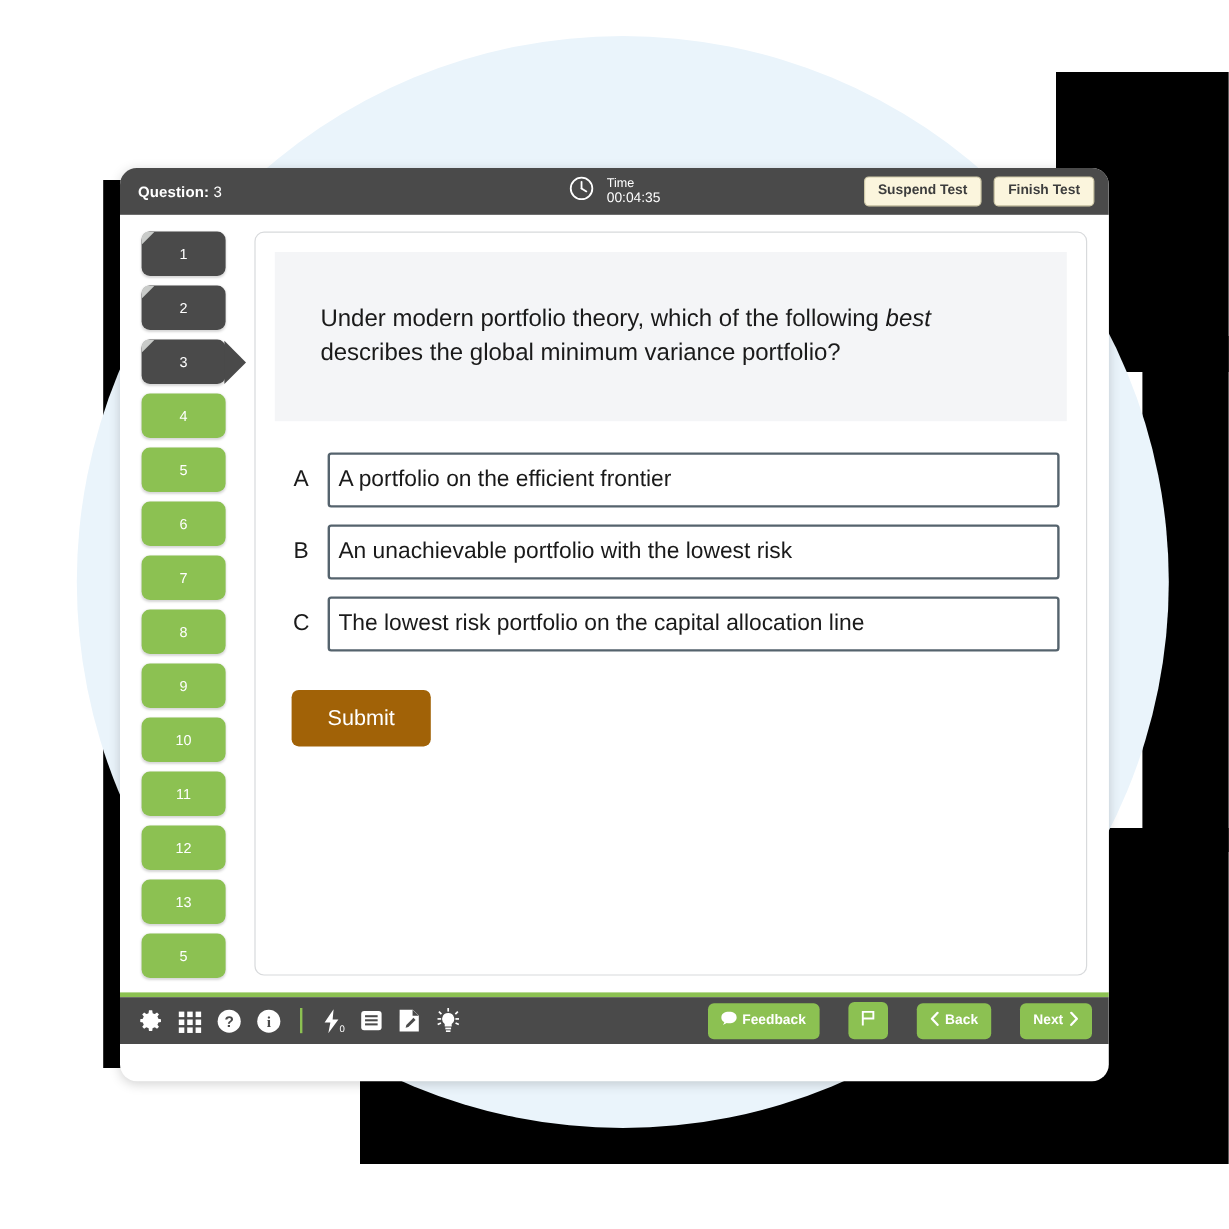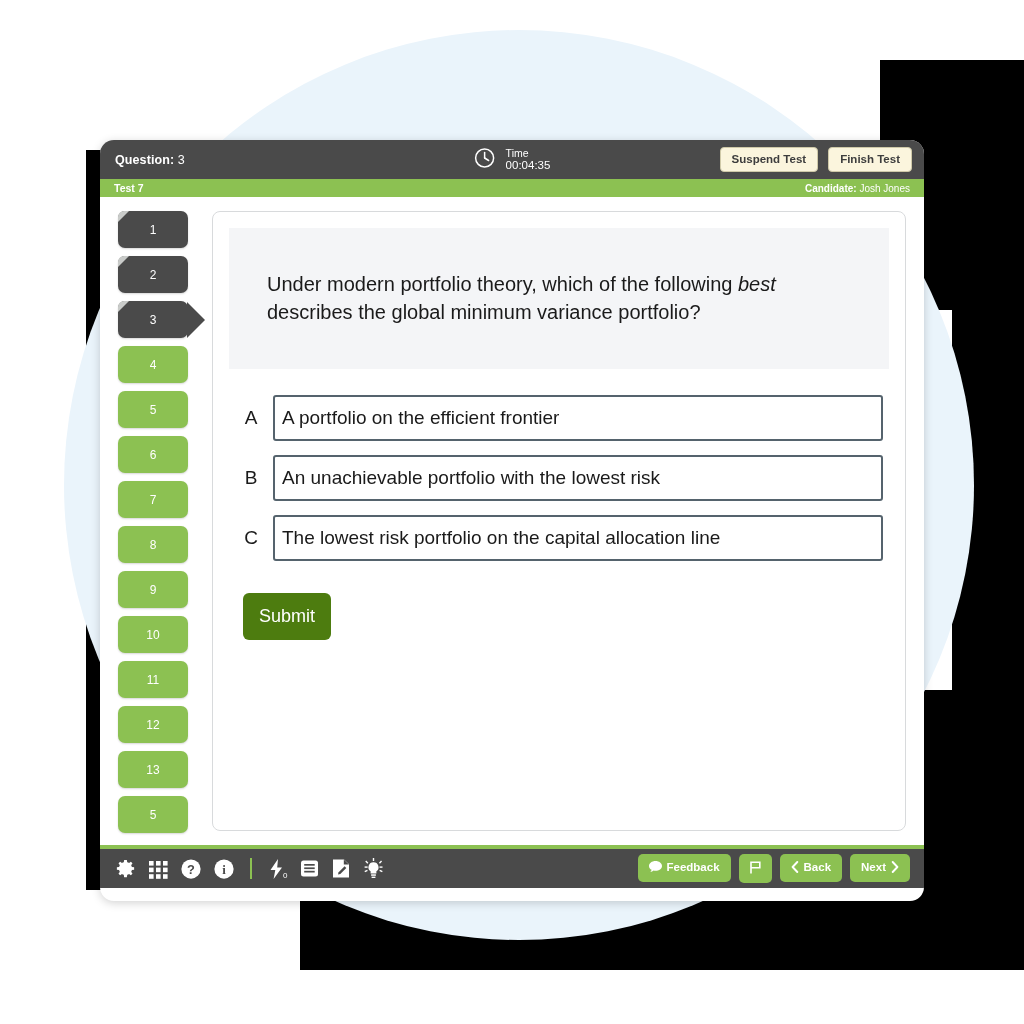--- a/index.html
+++ b/index.html
@@ -233,26 +233,26 @@
     align-items: center;
     padding: 0 7px;
     box-sizing: border-box;
     cursor: pointer;
     font-size: 19px;
     color: #1a1a1a;
   }
 
   .submit-btn {
     margin: 18px 0 0 14px;
-    background: #4d7c0f;
+    background: #a16207;
     border: none;
     border-radius: 6px;
     color: #ffffff;
     font-size: 18px;
-    padding: 13px 16px;
+    padding: 13px 30px;
     cursor: pointer;
     font-family: "Liberation Sans", sans-serif;
   }
 
   
   .footer-accent {
     height: 4px;
     background: #8cc152;
   }
   .footer-bar {
@@ -274,22 +274,22 @@
     cursor: pointer;
   }
   .divider {
     width: 2px;
     height: 21px;
     background: #8cc152;
     margin: 0 4px;
   }
   .footer-right {
     display: flex;
-    align-items: flex-start;
-    gap: 8px;
+    align-items: flex-end;
+    gap: 24px;
   }
   .green-btn {
     background: #8cc152;
     border: none;
     border-radius: 5px;
     color: #ffffff;
     font-size: 11.5px;
     font-weight: bold;
     padding: 7px 11px;
     cursor: pointer;
@@ -336,27 +336,20 @@
         <span class="timer-value">00:04:35</span>
       </span>
     </div>
 
     <div class="header-buttons">
       <button class="cream-btn">Suspend Test</button>
       <button class="cream-btn">Finish Test</button>
     </div>
   </div>
 
-  <div class="subheader-bar">
-    <span class="test-name">Test 7</span>
-    <span class="candidate">
-      <b>Candidate:</b>
-      <span>Josh Jones</span>
-    </span>
-  </div>
 
   <div class="window-body">
 
     <div class="nav-rail" id="nav-rail">
         <div class="nav-item dark">
           <span>1</span>
         </div>
         <div class="nav-item dark">
           <span>2</span>
         </div>

